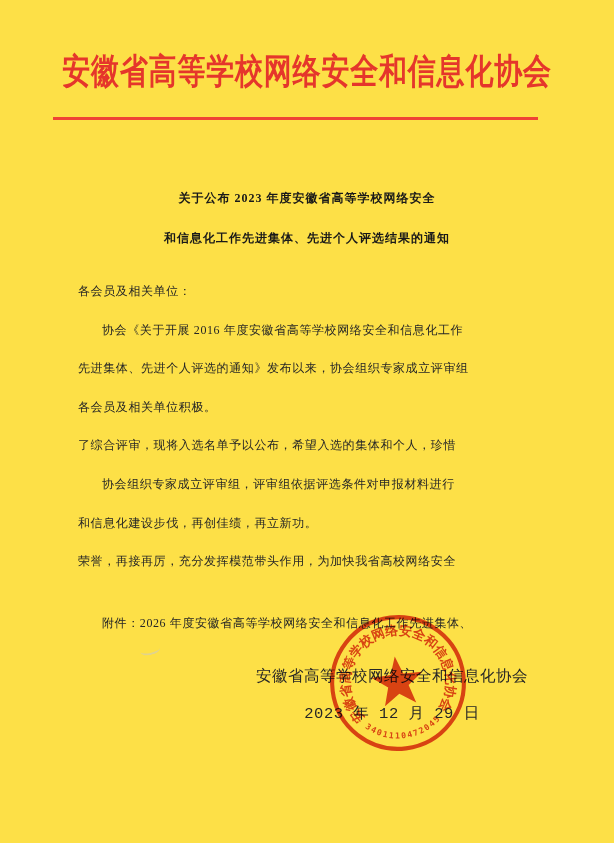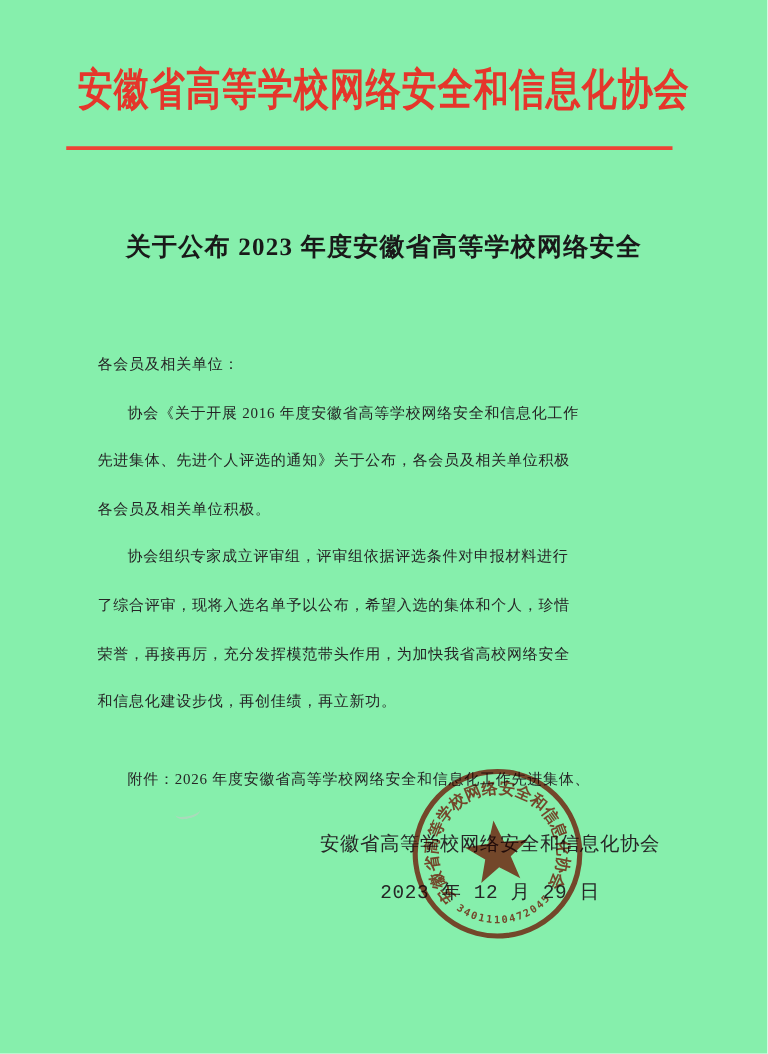--- a/index.html
+++ b/index.html
@@ -1,37 +1,37 @@
 <!DOCTYPE html>
 <html><head>
 <meta charset="utf-8">
 <style>
   * { margin:0; padding:0; box-sizing:border-box; }
   html,body { background:#ffffff; }
   body { font-family:"Liberation Serif", serif; }
   .page {
     position:relative; width:614px; height:843px;
-    background:#86efac; overflow:hidden;
+    background:#fde047; overflow:hidden;
   }
   
   .letterhead {
     position:absolute; top:48px; left:0; right:0;
     text-align:center; color:#e5362b;
     font-size:35px; font-weight:700; white-space:nowrap;
   }
   .letterhead .squeeze { display:inline-block; transform:scaleX(.8); transform-origin:center; letter-spacing:1px; }
   .red-rule {
     position:absolute; top:117px; left:53px; width:485px; height:3px;
     background:#ef4335;
   }
   
   .doc-title {
     position:absolute; top:178px; left:30px; right:30px;
     text-align:center; color:#191919;
-    font-size:20px; font-weight:700; line-height:40px; letter-spacing:1px;
+    font-size:12px; font-weight:700; line-height:40px; letter-spacing:1px;
   }
   
   .body-text {
     position:absolute; top:272px; left:78px; width:468px;
     color:#262626; font-size:12px;
   }
   .line { height:38.6px; line-height:38.6px; white-space:nowrap; letter-spacing:.6px; }
   .indent { text-indent:2em; }
   .attachment { margin-top:23px; }
   
@@ -59,36 +59,37 @@
 
 <div class="page">
 
   <div class="letterhead">
     <span class="squeeze">安徽省高等学校网络安全和信息化协会</span>
   </div>
   <div class="red-rule"></div>
 
   <div class="doc-title">
     <div>关于公布 2023 年度安徽省高等学校网络安全</div>
+    <div>和信息化工作先进集体、先进个人评选结果的通知</div>
   </div>
 
   <div class="body-text">
     <div class="line">各会员及相关单位：</div>
 
     <div>
       <div class="line indent">协会《关于开展 2016 年度安徽省高等学校网络安全和信息化工作</div>
-      <div class="line">先进集体、先进个人评选的通知》关于公布，各会员及相关单位积极</div>
+      <div class="line">先进集体、先进个人评选的通知》发布以来，协会组织专家成立评审组</div>
       <div class="line">各会员及相关单位积极。</div>
     </div>
 
     <div>
+      <div class="line">了综合评审，现将入选名单予以公布，希望入选的集体和个人，珍惜</div>
       <div class="line indent">协会组织专家成立评审组，评审组依据评选条件对申报材料进行</div>
-      <div class="line">了综合评审，现将入选名单予以公布，希望入选的集体和个人，珍惜</div>
+      <div class="line">和信息化建设步伐，再创佳绩，再立新功。</div>
       <div class="line">荣誉，再接再厉，充分发挥模范带头作用，为加快我省高校网络安全</div>
-      <div class="line">和信息化建设步伐，再创佳绩，再立新功。</div>
     </div>
 
     <div class="attachment">
       <div class="line indent">附件：2026 年度安徽省高等学校网络安全和信息化工作先进集体、</div>
     </div>
   </div>
 
   <div class="smudge"></div>
 
   <div class="signature">

